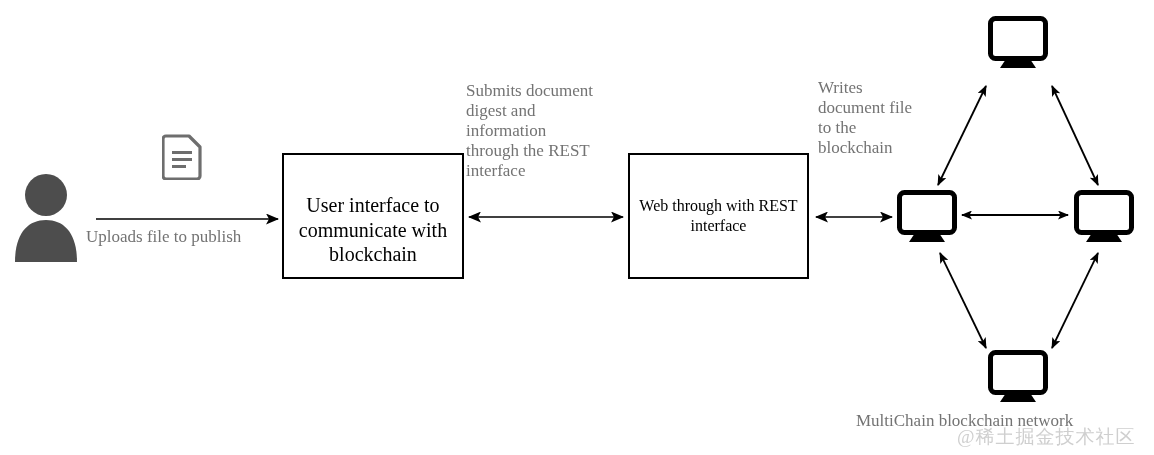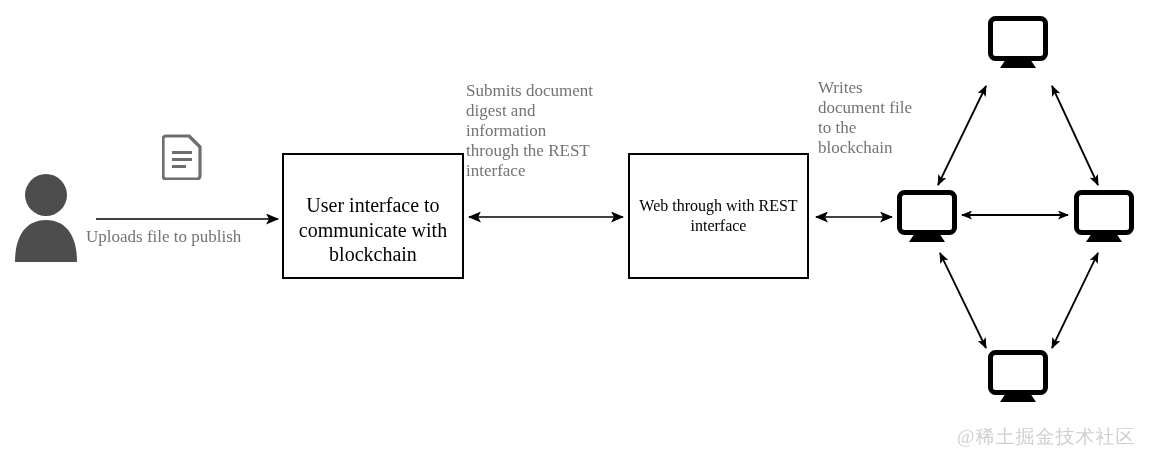--- a/index.html
+++ b/index.html
@@ -174,20 +174,21 @@
   <div class="lbl" id="lbl-upload">Uploads file to publish</div>
   <div class="lbl" id="lbl-submit">Submits document
 digest and
 information
 through the REST
 interface</div>
   <div class="lbl" id="lbl-writes">Writes
 document file
 to the
 blockchain</div>
+  <div class="lbl" id="lbl-network">MultiChain blockchain network</div>
 
   <svg class="monitor" id="mon-top" viewBox="0 0 60 52">
     <rect x="2.5" y="2.5" width="55" height="40" rx="5" ry="5" fill="#ffffff" stroke="#000000" stroke-width="5"></rect>
     <path d="M18,43 H42 L48,52 H12 Z" fill="#000000"></path>
   </svg>
 
   <svg class="monitor" id="mon-left" viewBox="0 0 60 52">
     <rect x="2.5" y="2.5" width="55" height="40" rx="5" ry="5" fill="#ffffff" stroke="#000000" stroke-width="5"></rect>
     <path d="M18,43 H42 L48,52 H12 Z" fill="#000000"></path>
   </svg>

